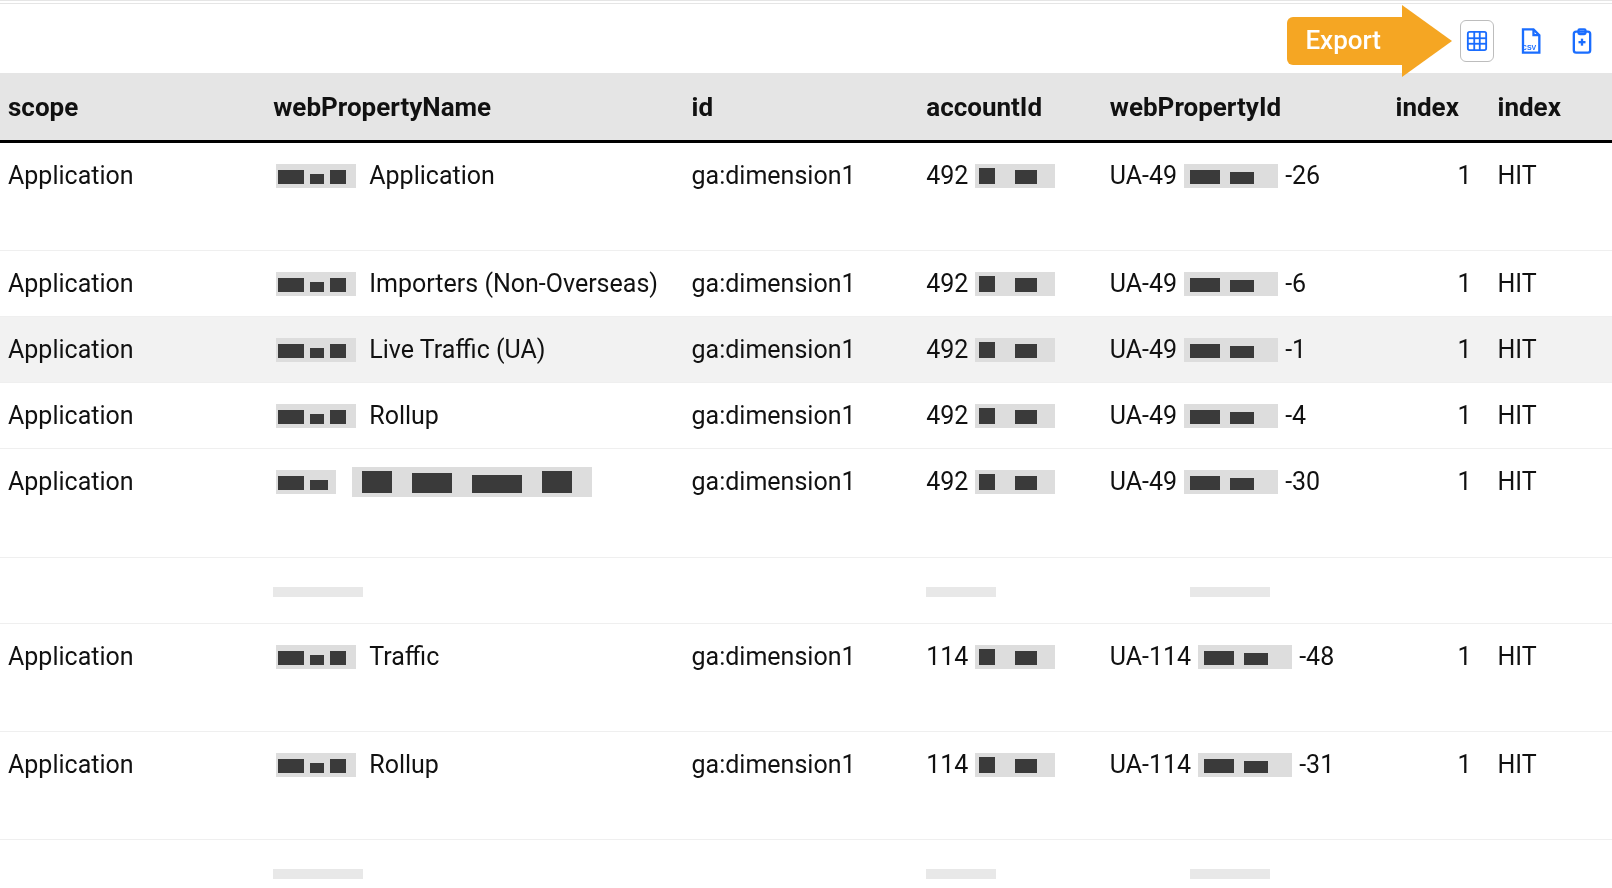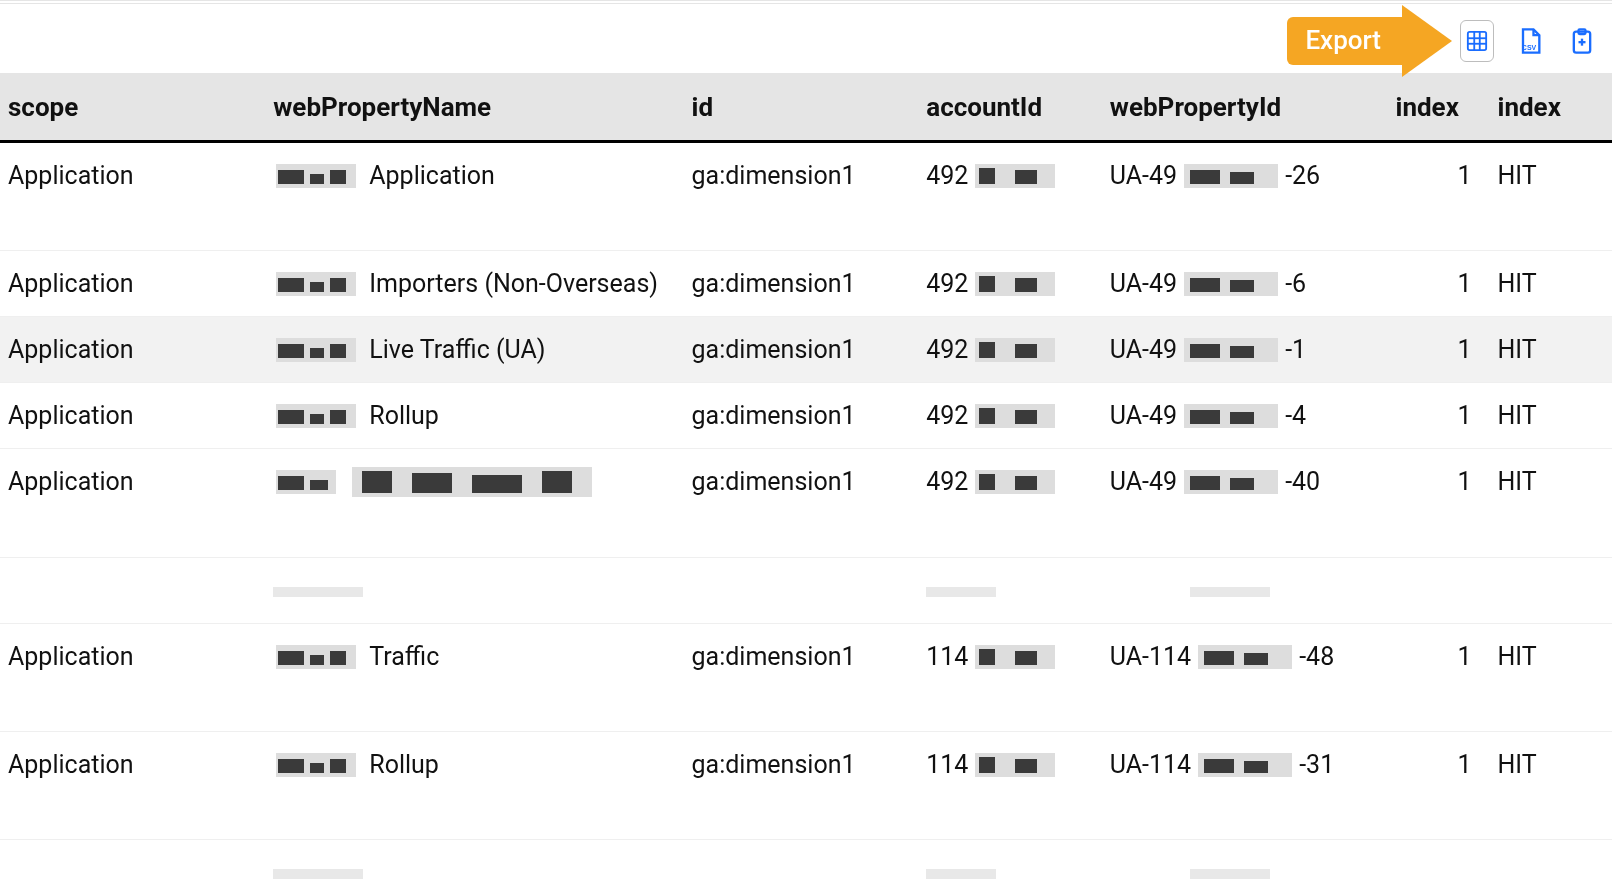--- a/index.html
+++ b/index.html
@@ -373,21 +373,21 @@
               </span>
       </div>
     </td>
     <td>
       <div class="wp-cell">
         <span>UA-49</span>
         <span class="redact r94">
                 <span class="px" style="left:6px;top:6px;width:30px;height:14px;background:#3a3a3a"></span>
                 <span class="px" style="left:46px;top:8px;width:24px;height:12px;background:#3a3a3a"></span>
               </span>
-        <span>-40</span>
+        <span>-30</span>
       </div>
     </td>
     <td class="idx">1</td>
     <td>HIT</td>
   </tr>
         <tr class="gap">
           <td></td>
           <td><span class="gap-bar"></span></td>
           <td></td>
           <td><span class="gap-bar" style="width:70px"></span></td>

